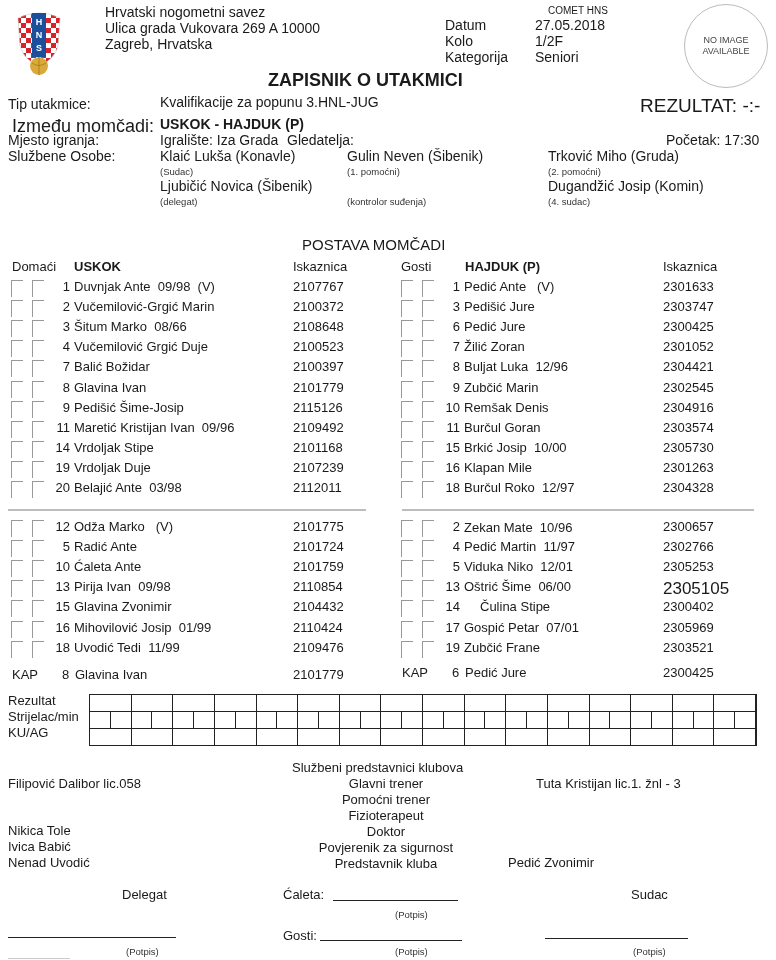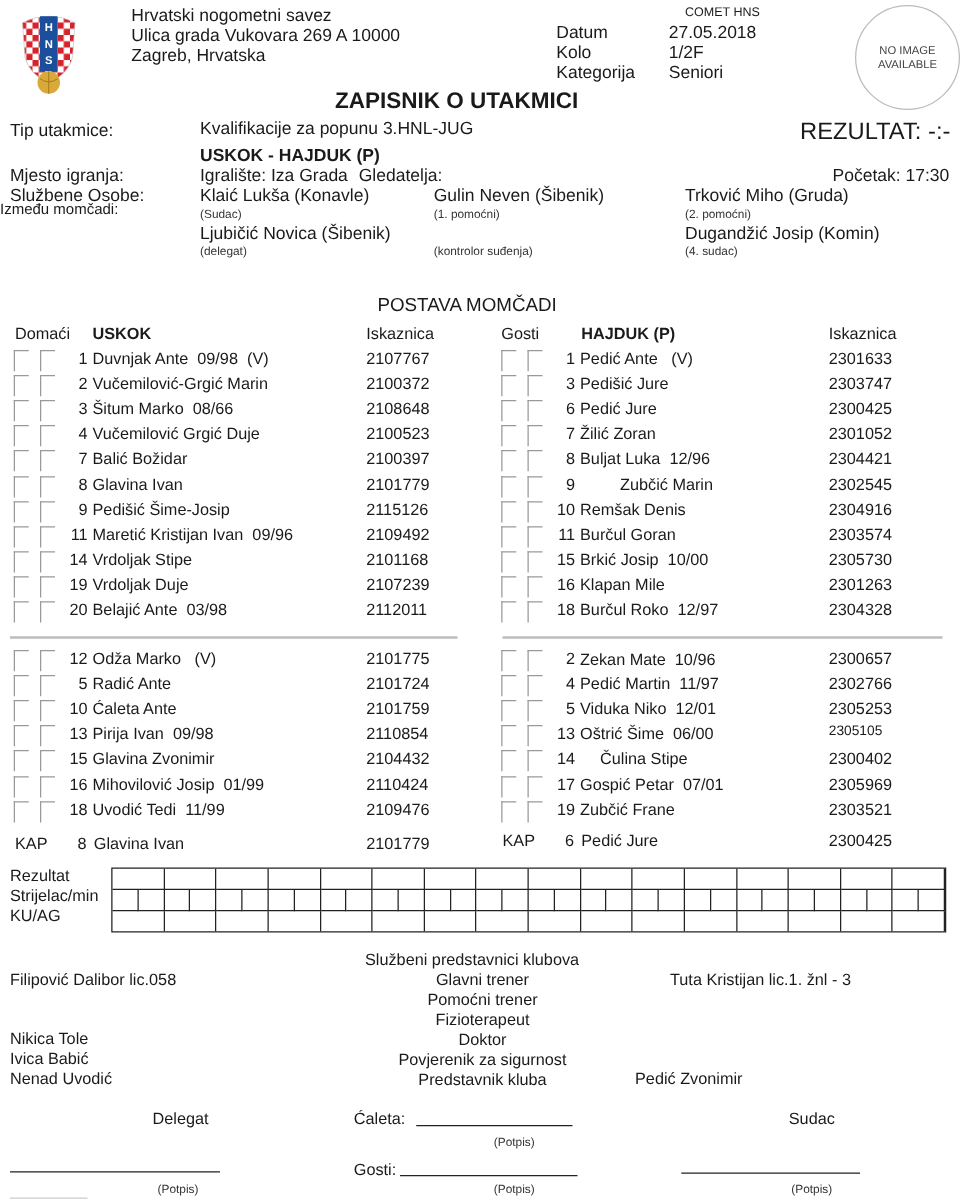--- a/index.html
+++ b/index.html
@@ -61,21 +61,21 @@
       <div>AVAILABLE</div>
     </div>
 </div>
 
 <div class="abs bold" style="left:268px;top:70px;font-size:18px;">ZAPISNIK O UTAKMICI</div>
 
 <div class="abs" style="left:8px;top:96px;font-size:14px;">Tip utakmice:</div>
 <div class="abs" style="left:160px;top:94px;font-size:14px;">Kvalifikacije za popunu 3.HNL-JUG</div>
 <div class="abs" style="left:640px;top:95px;font-size:19px;">REZULTAT: -:-</div>
 
-<div class="abs" style="left:0;top:116px;font-size:12px;margin-top:44px;">Između momčadi:</div>
+<div class="abs" style="left:12px;top:116px;font-size:18px;">Između momčadi:</div>
 <div class="abs bold" style="left:160px;top:116px;font-size:14px;">USKOK - HAJDUK (P)</div>
 
 <div class="abs" style="left:8px;top:132px;font-size:14px;">Mjesto igranja:</div>
 <div class="abs" style="left:160px;top:132px;font-size:14px;">Igralište: Iza Grada</div>
 <div class="abs" style="left:287px;top:132px;font-size:14px;">Gledatelja:</div>
 <div class="abs" style="left:666px;top:132px;font-size:14px;">Početak: 17:30</div>
 
 <div class="abs" style="left:8px;top:148px;font-size:14px;">Službene Osobe:</div>
 
 <div class="abs" style="left:160px;top:148px;font-size:14px;">Klaić Lukša (Konavle)</div>
@@ -213,21 +213,21 @@
     <div class="abs" style="left: 464px; top: 339.3px; font-size: 13px; white-space: pre;">Žilić Zoran</div>
     <div class="abs" style="left: 663px; top: 339.3px; font-size: 13px;">2301052</div>
     <div class="cb" style="left: 401px; top: 360.4px;"></div>
     <div class="cb" style="left: 422px; top: 360.4px;"></div>
     <div class="abs" style="left: 440px; top: 359.4px; width: 20px; text-align: right; font-size: 13px;">8</div>
     <div class="abs" style="left: 464px; top: 359.4px; font-size: 13px; white-space: pre;">Buljat Luka  12/96</div>
     <div class="abs" style="left: 663px; top: 359.4px; font-size: 13px;">2304421</div>
     <div class="cb" style="left: 401px; top: 380.5px;"></div>
     <div class="cb" style="left: 422px; top: 380.5px;"></div>
     <div class="abs" style="left: 440px; top: 379.5px; width: 20px; text-align: right; font-size: 13px;">9</div>
-    <div class="abs" style="left: 464px; top: 379.5px; font-size: 13px; white-space: pre; margin-left: 32px;">Zubčić Marin</div>
+    <div class="abs" style="left: 464px; top: 379.5px; font-size: 13px; white-space: pre;">Zubčić Marin</div>
     <div class="abs" style="left: 663px; top: 379.5px; font-size: 13px;">2302545</div>
     <div class="cb" style="left: 401px; top: 400.6px;"></div>
     <div class="cb" style="left: 422px; top: 400.6px;"></div>
     <div class="abs" style="left: 440px; top: 399.6px; width: 20px; text-align: right; font-size: 13px;">10</div>
     <div class="abs" style="left: 464px; top: 399.6px; font-size: 13px; white-space: pre;">Remšak Denis</div>
     <div class="abs" style="left: 663px; top: 399.6px; font-size: 13px;">2304916</div>
     <div class="cb" style="left: 401px; top: 420.7px;"></div>
     <div class="cb" style="left: 422px; top: 420.7px;"></div>
     <div class="abs" style="left: 440px; top: 419.7px; width: 20px; text-align: right; font-size: 13px;">11</div>
     <div class="abs" style="left: 464px; top: 419.7px; font-size: 13px; white-space: pre;">Burčul Goran</div>
@@ -259,21 +259,21 @@
     <div class="abs" style="left: 663px; top: 539.1px; font-size: 13px;">2302766</div>
     <div class="cb" style="left: 401px; top: 560.2px;"></div>
     <div class="cb" style="left: 422px; top: 560.2px;"></div>
     <div class="abs" style="left: 440px; top: 559.2px; width: 20px; text-align: right; font-size: 13px;">5</div>
     <div class="abs" style="left: 464px; top: 559.2px; font-size: 13px; white-space: pre;">Viduka Niko  12/01</div>
     <div class="abs" style="left: 663px; top: 559.2px; font-size: 13px;">2305253</div>
     <div class="cb" style="left: 401px; top: 580.3px;"></div>
     <div class="cb" style="left: 422px; top: 580.3px;"></div>
     <div class="abs" style="left: 440px; top: 579.3px; width: 20px; text-align: right; font-size: 13px;">13</div>
     <div class="abs" style="left: 464px; top: 579.3px; font-size: 13px; white-space: pre;">Oštrić Šime  06/00</div>
-    <div class="abs" style="left: 663px; top: 579.3px; font-size: 11px;">2305105</div>
+    <div class="abs" style="left: 663px; top: 579.3px; font-size: 17px;">2305105</div>
     <div class="cb" style="left: 401px; top: 600.4px;"></div>
     <div class="cb" style="left: 422px; top: 600.4px;"></div>
     <div class="abs" style="left: 440px; top: 599.4px; width: 20px; text-align: right; font-size: 13px;">14</div>
     <div class="abs" style="left: 480px; top: 599.4px; font-size: 13px; white-space: pre;">Čulina Stipe</div>
     <div class="abs" style="left: 663px; top: 599.4px; font-size: 13px;">2300402</div>
     <div class="cb" style="left: 401px; top: 620.5px;"></div>
     <div class="cb" style="left: 422px; top: 620.5px;"></div>
     <div class="abs" style="left: 440px; top: 619.5px; width: 20px; text-align: right; font-size: 13px;">17</div>
     <div class="abs" style="left: 464px; top: 619.5px; font-size: 13px; white-space: pre;">Gospić Petar  07/01</div>
     <div class="abs" style="left: 663px; top: 619.5px; font-size: 13px;">2305969</div>

